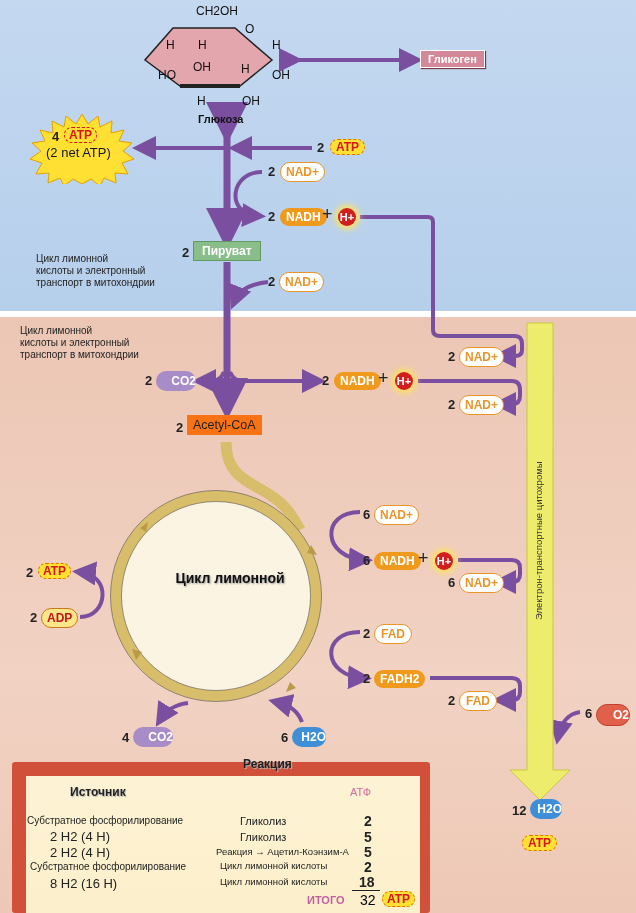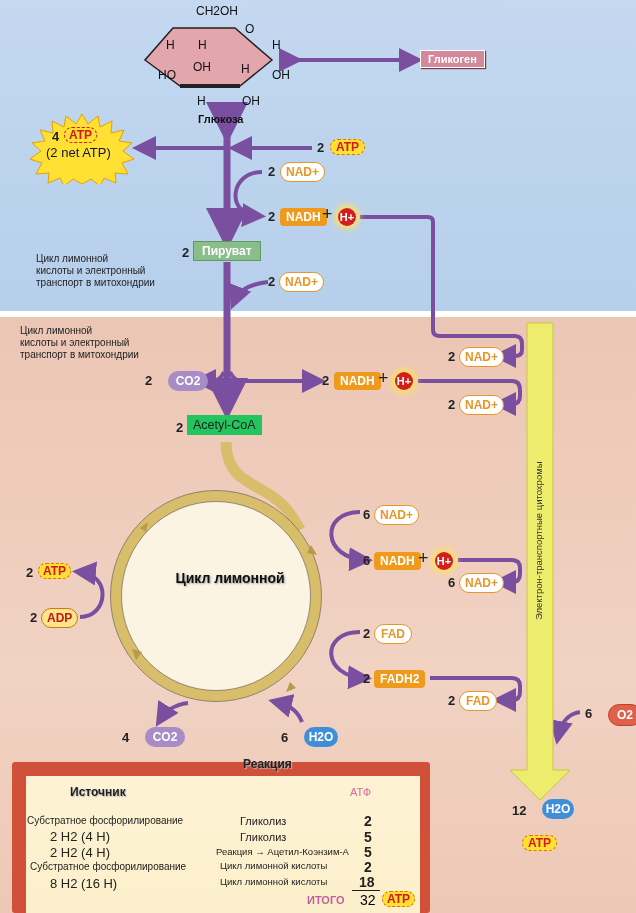--- a/index.html
+++ b/index.html
@@ -5,28 +5,28 @@
   html,body{margin:0;padding:0;}
   body{width:636px;height:913px;position:relative;overflow:hidden;font-family:"Liberation Sans",sans-serif;background:#efc9b8;}
   .top-bg{position:absolute;left:0;top:0;width:636px;height:311px;background:linear-gradient(180deg,#c4d8f0 0%,#b6cfeb 100%);}
   .sep{position:absolute;left:0;top:311px;width:636px;height:6px;background:#fff;}
   .bot-bg{position:absolute;left:0;top:317px;width:636px;height:596px;background:linear-gradient(180deg,#ecc6b5 0%,#f1d2c3 60%,#eec8b6 100%);}
   svg.diagram{position:absolute;left:0;top:0;}
   .t{position:absolute;white-space:nowrap;}
   .num{font-weight:bold;font-size:13px;color:#222;}
   .pill{position:absolute;border-radius:10px;font-weight:bold;font-size:12px;text-align:center;line-height:18px;height:18px;}
   .pill-nad{background:#fff;border:1.5px solid #e8962a;color:#e8962a;padding:0 5px;}
-  .pill-nadh{background:#ef9a1d;color:#fff;padding:0 6px;border-radius:4px;}
+  .pill-nadh{background:#ef9a1d;color:#fff;padding:0 6px;border-radius:9px;}
   .pill-fad{background:#fff;border:1.5px solid #e8962a;color:#e8962a;padding:0 6px;}
   .pill-adp{background:#fde58a;border:1.5px solid #c97a1a;color:#c4161c;padding:0 5px;}
   .hplus{position:absolute;width:18px;height:18px;border-radius:50%;background:#d11f1f;color:#fff;font-weight:bold;font-size:11px;text-align:center;line-height:18px;box-shadow:0 0 6px 3px #ffe35c;}
-  .cloud{position:absolute;border-radius:12px;color:#fff;font-weight:bold;font-size:12px;text-align:center;line-height:20px;height:20px;margin-left:12px;}
+  .cloud{position:absolute;border-radius:12px;color:#fff;font-weight:bold;font-size:12px;text-align:right;line-height:20px;height:20px;}
   .label-s{font-size:10px;color:#222;line-height:12px;}
   .box-pyr{position:absolute;background:#89bd8a;color:#fff;font-weight:bold;font-size:12px;padding:2px 8px;border:1px solid #5f9a60;}
-  .box-acoa{position:absolute;background:#22c55e;color:#222;font-size:12.5px;padding:3px 6px;}
+  .box-acoa{position:absolute;background:#f97316;color:#222;font-size:12.5px;padding:3px 6px;}
   .box-glyc{position:absolute;background:#d4899a;color:#fff;font-weight:bold;font-size:11px;padding:2px 7px;border:1px solid #fff;box-shadow:1px 1px 1px #7a3a48;}
   .eta-label{position:absolute;left:533px;top:620px;transform:rotate(-90deg);transform-origin:left top;font-size:9.5px;color:#333;white-space:nowrap;}
   .table-box{position:absolute;left:12px;top:762px;width:418px;height:151px;background:#d0503a;border-radius:3px;}
   .table-inner{position:absolute;left:26px;top:776px;width:394px;height:137px;background:linear-gradient(180deg,#fdf3d4,#fcefcb);}
   .th{font-weight:bold;font-size:12px;color:#222;text-shadow:1px 1px 1px #bbb;}
   .th-atp{font-weight:normal;font-size:11px;color:#d86ba0;}
   .td{font-size:10px;color:#222;}
   .td-big{font-size:13px;color:#222;}
   .td-num{font-size:14px;font-weight:bold;color:#222;}
   .total{font-weight:bold;font-size:11px;color:#c060a0;}

